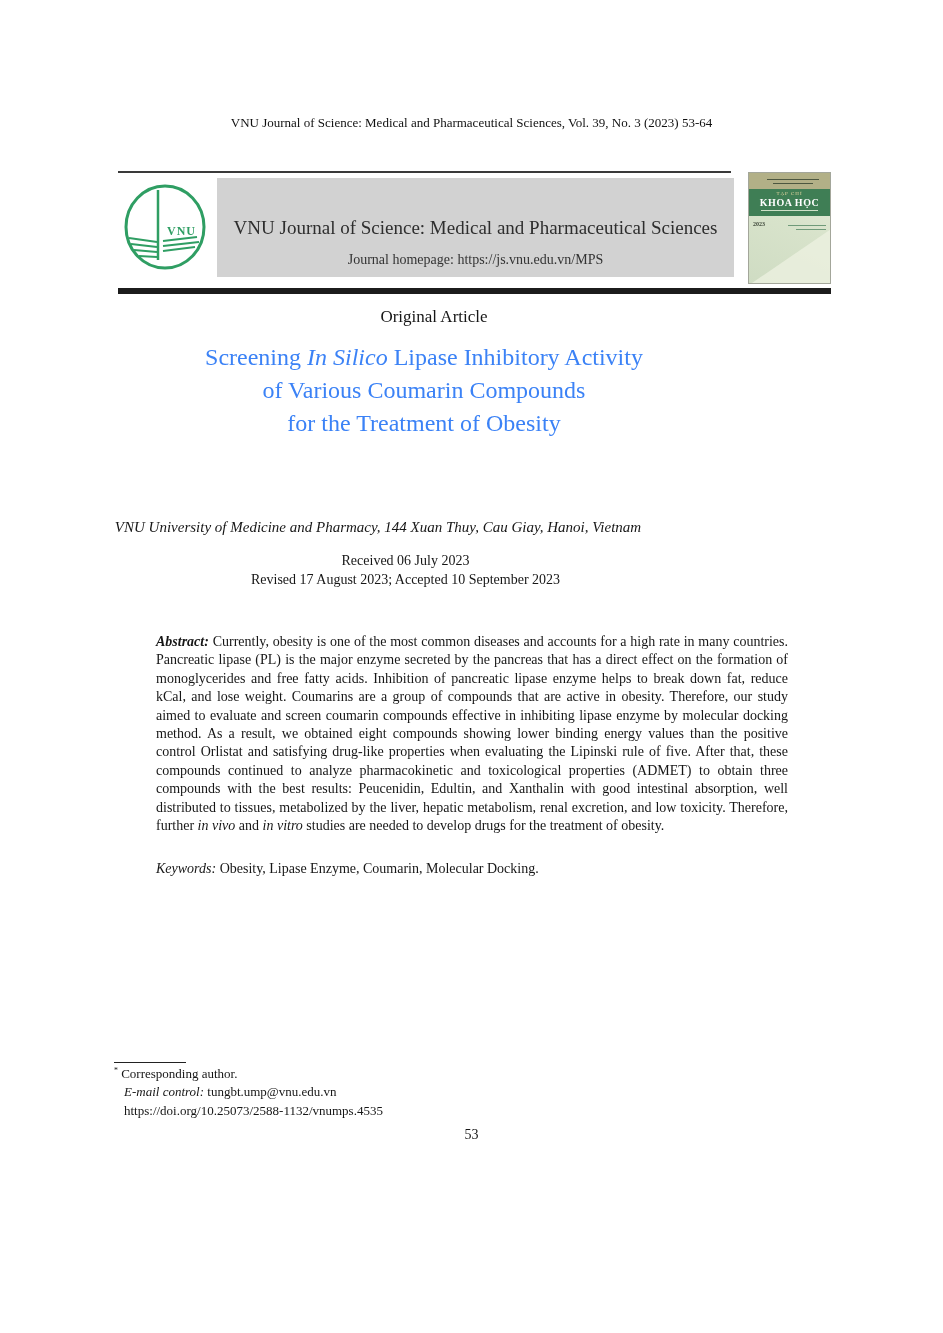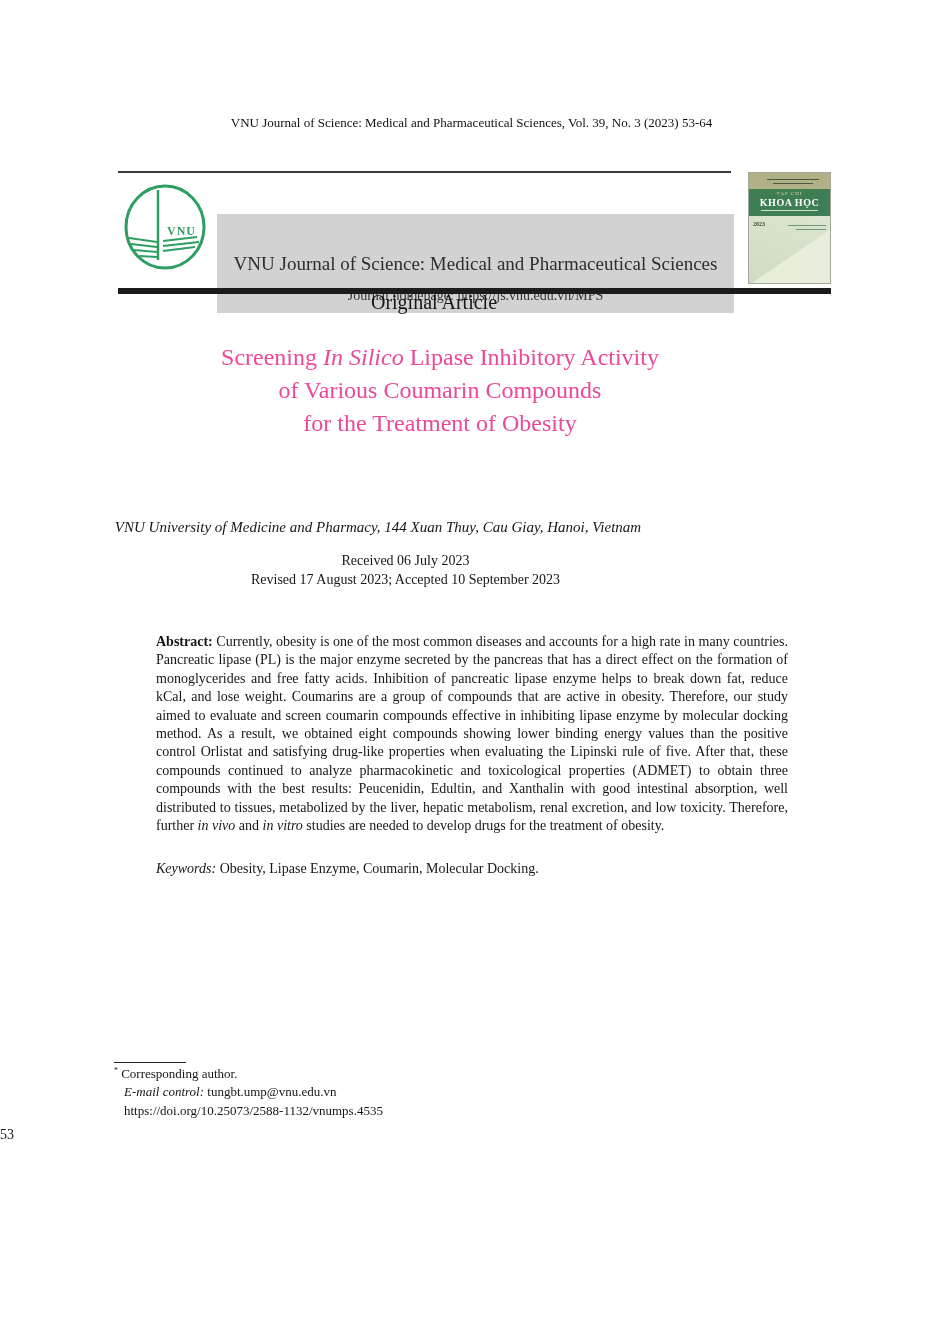--- a/index.html
+++ b/index.html
@@ -23,21 +23,21 @@
 
   .rule-top { top: 171px; left: 118px; width: 613px; height: 2px; background: #3a3a3a; }
   .rule-thick { top: 288px; left: 118px; width: 713px; height: 6px; background: #1c1c1c; }
 
   .logo-box { top: 183px; left: 122px; width: 86px; height: 88px; }
 
   .banner {
     top: 178px; left: 217px; width: 517px; height: 99px;
     background: #d2d2d2;
     display: flex; flex-direction: column; align-items: center;
-    justify-content: flex-end; padding-bottom: 9px; gap: 13px; margin-top: 36px;
+    justify-content: flex-end; padding-bottom: 9px; gap: 13px;
   }
   .banner-title { font-size: 19px; line-height: 22px; color: #2e2e2e; }
   .banner-homepage { font-size: 14px; line-height: 16px; color: #333; }
 
   .cover {
     top: 172px; left: 748px; width: 83px; height: 112px;
     border: 1px solid #a3a69a;
     background: linear-gradient(205deg, #e9eedd 0%, #d8e3cb 45%, #cfdcc3 100%);
     overflow: hidden;
   }
@@ -56,48 +56,48 @@
   .cover-title { font-size: 10px; line-height: 11px; font-weight: bold; letter-spacing: 0.5px; }
   .cover-underline { margin: 2px auto 0; width: 70%; height: 1px; background: #cfe0c8; }
   .cover-year { position: absolute; top: 48px; left: 4px; font-size: 6px; font-weight: bold; color: #3a4336; }
   .cover-sideline { position: absolute; height: 1px; background: #6f9a79; }
   .cover-diagonal {
     position: absolute; top: 43px; left: 0; width: 100%; height: 69px;
     background: #edf1e2; opacity: 0.75;
     clip-path: polygon(0 100%, 100% 20%, 100% 100%);
   }
 
-  .article-type { top: 291px; left: 0; width: 868px; font-size: 20px; }
+  .article-type { top: 307px; left: 0; width: 868px; font-size: 17px; }
 
   .article-title {
-    top: 341px; left: 16px; width: 848px;
-    font-size: 24px; line-height: 33px; text-align: center; color: #ec4899;
+    top: 341px; left: 0; width: 848px;
+    font-size: 24px; line-height: 33px; text-align: center; color: #3b82f6;
   }
 
   .authors { top: 480px; left: 0; width: 943px; font-size: 18px; }
   .authors sup { font-size: 0.62em; vertical-align: super; }
 
   .affiliation { top: 519px; left: 0; width: 756px; font-size: 15px; font-style: italic; }
 
   .dates { top: 551px; left: 0; width: 811px; font-size: 14px; line-height: 19px; }
 
   .abstract {
     top: 633px; left: 156px; width: 632px;
     font-size: 14px; line-height: 18.4px; text-align: justify;
   }
-  .abstract b { font-weight: bold; }
+  .abstract b { font-weight: bold; font-style: italic; }
 
   .keywords { top: 861px; left: 156px; width: 632px; font-size: 14px; }
 
   .fn-rule { top: 1062px; left: 114px; width: 72px; height: 1px; background: #222; }
   .fn-line1 { top: 1066px; left: 114px; font-size: 13px; }
   .fn-line1 sup { font-size: 0.6em; vertical-align: super; }
   .fn-line2 { top: 1084px; left: 124px; font-size: 13px; }
   .fn-line3 { top: 1103px; left: 124px; font-size: 13px; }
-  .page-number { top: 1127px; left: 0; width: 943px; text-align: left; font-size: 14px; }
+  .page-number { top: 1127px; left: 0; width: 943px; text-align: center; font-size: 14px; }
 
   .it { font-style: italic; }
 </style>
 </head>
 <body>
 
 <div class="page">
 
   <div class="abs running-header">VNU Journal of Science: Medical and Pharmaceutical Sciences, Vol. 39, No. 3 (2023) 53-64</div>
 

